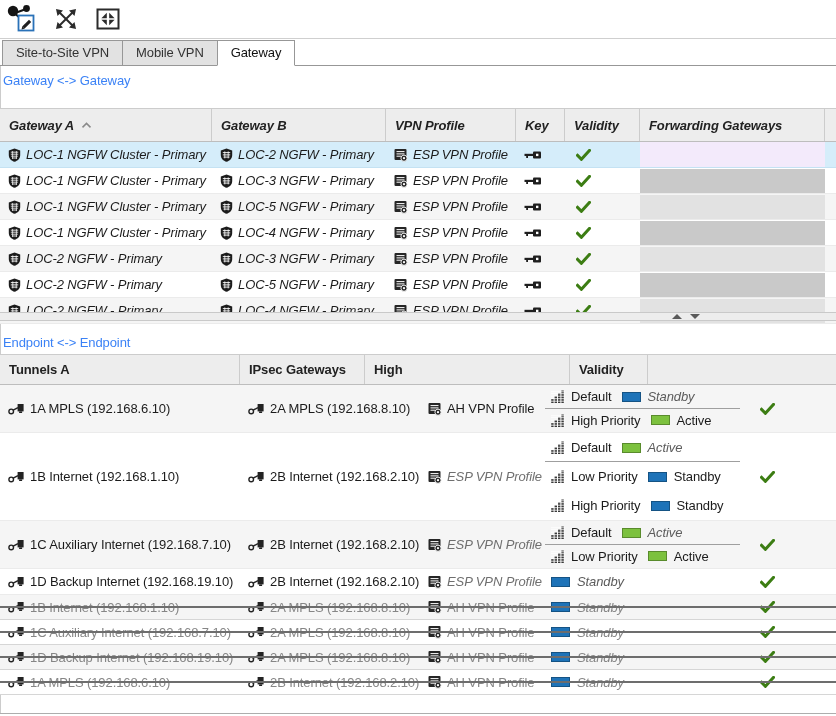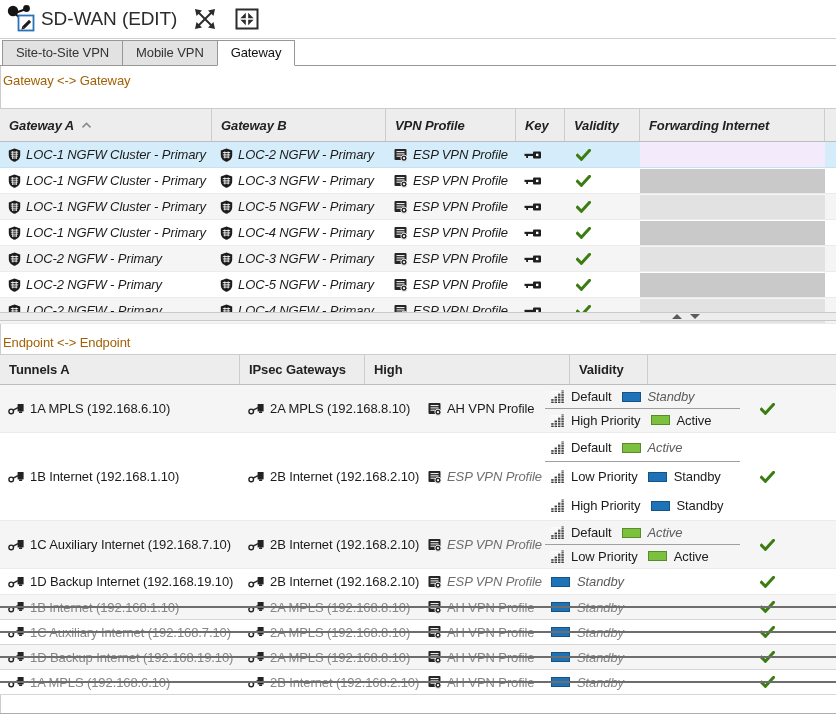--- a/index.html
+++ b/index.html
@@ -17,21 +17,21 @@
   .tabbar{position:absolute;top:39px;left:0;width:836px;height:27px;}
   .tabbar::after{content:'';position:absolute;left:0;right:0;bottom:0;height:1px;background:#979797;}
   .tab{position:relative;display:inline-block;height:24px;line-height:24px;padding:0 13px;margin-left:-1px;
        background:#e2e2e2;border:1px solid #979797;color:#333;z-index:1;top:1px;cursor:pointer;}
   .tab:first-child{margin-left:2px;}
   .tab.active{background:#fff;border-bottom:1px solid #fff;z-index:3;color:#111;}
   
   .left-edge{position:absolute;left:0;top:66px;width:1px;height:648px;background:#ccc;}
   .bottom-edge{position:absolute;left:0;top:713px;width:836px;height:1px;background:#adadad;}
   
-  .section-label{position:absolute;left:3px;color:#a16207;font-size:13px;}
+  .section-label{position:absolute;left:3px;color:#3b82f6;font-size:13px;}
   #gw-label{top:73px;}
   #ep-label{top:335px;}
   
   .tbl{position:absolute;left:0;width:836px;}
   #gw-table{top:108px;font-style:italic;}
   #ep-table{top:354px;}
   .thead{display:flex;border-top:1px solid #ccc;border-bottom:1px solid #bdbdbd;background:#ededed;}
   .th{display:flex;align-items:center;font-weight:bold;color:#222;padding-left:9px;box-sizing:border-box;
       border-right:1px solid #ccc;cursor:pointer;}
   .th:last-child{border-right:none;cursor:default;}
@@ -79,21 +79,20 @@
       <svg width="32" height="30" viewBox="0 0 32 30">
         <circle cx="7" cy="7" r="5.2" fill="#141414"></circle>
         <circle cx="20.5" cy="4.5" r="3.4" fill="#141414"></circle>
         <path d="M10.5 8.5 L18 5.8" stroke="#141414" stroke-width="2"></path>
         <path d="M9.5 10 L14.5 14.5" stroke="#141414" stroke-width="2"></path>
         <rect x="12.5" y="11.5" width="15" height="15" fill="#fff" stroke="#2a72b8" stroke-width="1.8"></rect>
         <path d="M16.2 22.6 L23 15.8 L25.2 18 L18.4 24.8 Z" fill="#1f1f1f"></path>
         <path d="M16.2 22.6 L15.5 25.5 L18.4 24.8 Z" fill="#1f1f1f"></path>
       </svg>
     </span>
-    <span class="page-title">SD-WAN (EDIT)</span>
     <span class="winbtn">
       <svg width="24" height="22" viewBox="0 0 24 22" fill="#2b2b2b">
         <path d="M5.5 4.5 L18.5 17.5" stroke="#2b2b2b" stroke-width="2"></path>
         <path d="M18.5 4.5 L5.5 17.5" stroke="#2b2b2b" stroke-width="2"></path>
         <path d="M2 1 L9 2.5 L3.5 8 Z"></path>
           <path d="M22 1 L15 2.5 L20.5 8 Z"></path>
         <path d="M2 21 L9 19.5 L3.5 14 Z"></path>
           <path d="M22 21 L15 19.5 L20.5 14 Z"></path>
       </svg>
     </span>
@@ -130,21 +129,21 @@
         <div class="th" style="width:130px">
           <span>VPN Profile</span>
         </div>
         <div class="th" style="width:49px">
           <span>Key</span>
         </div>
         <div class="th" style="width:75px">
           <span>Validity</span>
         </div>
         <div class="th" style="width:185px">
-          <span>Forwarding Internet</span>
+          <span>Forwarding Gateways</span>
         </div>
         <div class="th" style="width:11px"></div>
       </div>
       <div class="row grow sel">
         <div class="cell" style="width:212px">
           <span class="ic">
             <svg width="13" height="14" viewBox="0 0 13 14">
               <path d="M6.5 0.4 L12.2 2.4 V7 C12.2 10.6 9.6 12.9 6.5 13.8 C3.4 12.9 0.8 10.6 0.8 7 V2.4 Z" fill="#1c1c1c"></path>
               <path d="M2.8 4.2 H10.2 M2.8 6.2 H10.2 M3.2 8.2 H9.8 M4 10 H9" stroke="#fff" stroke-width="0.8" fill="none"></path>
               <path d="M4.6 3 V11 M8.4 3 V11" stroke="#fff" stroke-width="0.7" fill="none"></path>

